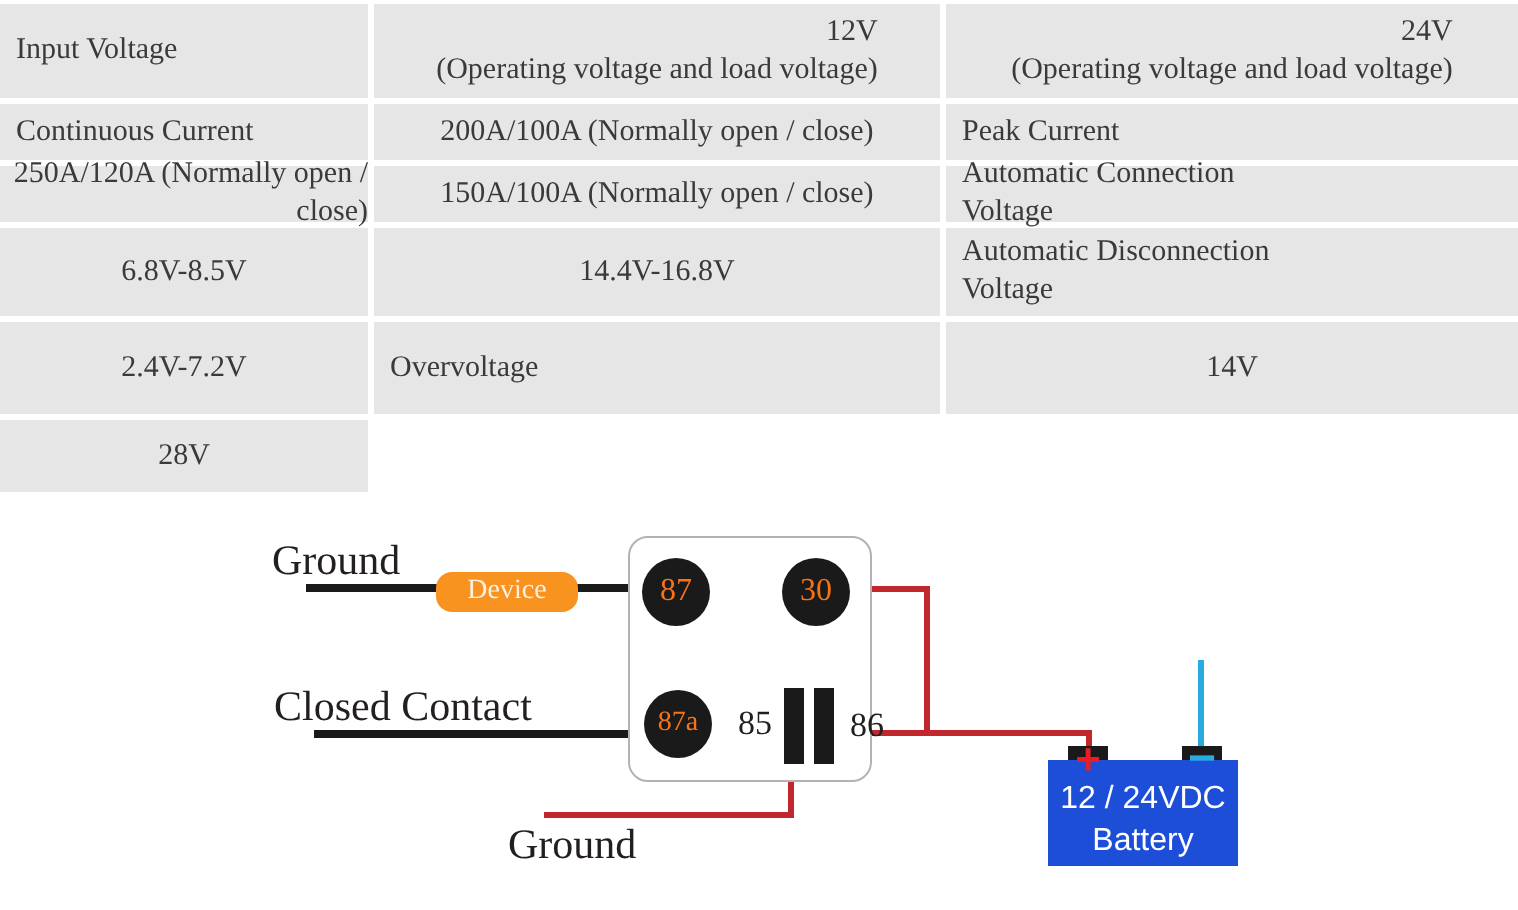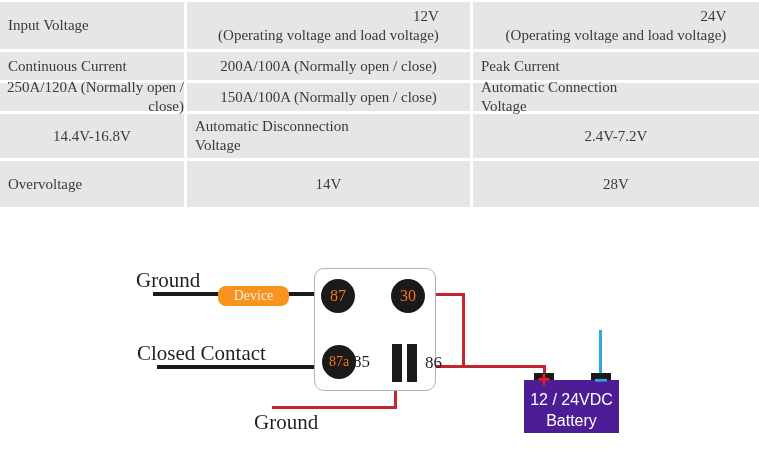--- a/index.html
+++ b/index.html
@@ -70,21 +70,21 @@
     color: #f97316;
     font-size: 16px;
     display: flex; align-items: center; justify-content: center;
   }
   .coil-bar { position: absolute; width: 10px; height: 38px; background: #1a1a1a; }
   .pin-text { position: absolute; color: #231f20; font-size: 17px; line-height: 18px; }
 
   .battery-body {
     position: absolute;
     left: 524px; top: 133px; width: 95px; height: 53px;
-    background: #4c1d95;
+    background: #1d4ed8;
     color: #ffffff;
     font-family: "Liberation Sans", sans-serif;
     font-size: 16px;
     line-height: 21px;
     display: flex; flex-direction: column;
     align-items: center; justify-content: flex-start;
     padding-top: 9px;
     text-align: center;
   }
   .battery-terminal { position: absolute; width: 20px; height: 8px; background: #1a1a1a; }
@@ -112,20 +112,21 @@
 
     <div class="cell label">Continuous Current</div>
     <div class="cell value">200A/100A (Normally open / close)</div>
 
     <div class="cell label">Peak Current</div>
     <div class="cell value">250A/120A (Normally open / close)</div>
     <div class="cell value">150A/100A (Normally open / close)</div>
 
     <div class="cell label">Automatic Connection
 Voltage</div>
+    <div class="cell value">6.8V-8.5V</div>
     <div class="cell value">14.4V-16.8V</div>
 
     <div class="cell label">Automatic Disconnection
 Voltage</div>
     <div class="cell value">2.4V-7.2V</div>
 
     <div class="cell label">Overvoltage</div>
     <div class="cell value">14V</div>
     <div class="cell value">28V</div>
   </div>
@@ -151,21 +152,21 @@
     <div class="wire-red" style="left:272px; top:159px; width:125px; height:3px;"></div>
 
     <div class="wire-cyan" style="left:599px; top:83px; width:3px; height:47px;"></div>
 
     <div class="relay-box"></div>
     <div class="pin-circle" style="left:321px; top:32px;">87</div>
     <div class="pin-circle" style="left:391px; top:32px;">30</div>
     <div class="pin-circle" style="left:322px; top:98px; font-size:14px;">87a</div>
     <div class="coil-bar" style="left:392px; top:97px;"></div>
     <div class="coil-bar" style="left:407px; top:97px;"></div>
-    <div class="pin-text" style="left:346px; top:106px; width:24px; text-align:right;">85</div>
+    <div class="pin-text" style="left:362px; top:106px; width:24px; text-align:right;">85</div>
     <div class="pin-text" style="left:418px; top:107px; width:24px; text-align:right;">86</div>
 
     <div class="battery-terminal" style="left:534px; top:126px;"></div>
     <div class="battery-terminal" style="left:591px; top:126px;"></div>
     <div class="battery-body">
       <div>12 / 24VDC</div>
       <div>Battery</div>
     </div>
     <div class="term-mark plus-mark" style="left:534px; top:121px;">+</div>
     <div class="term-mark minus-mark" style="left:591px; top:125px;">−</div>

